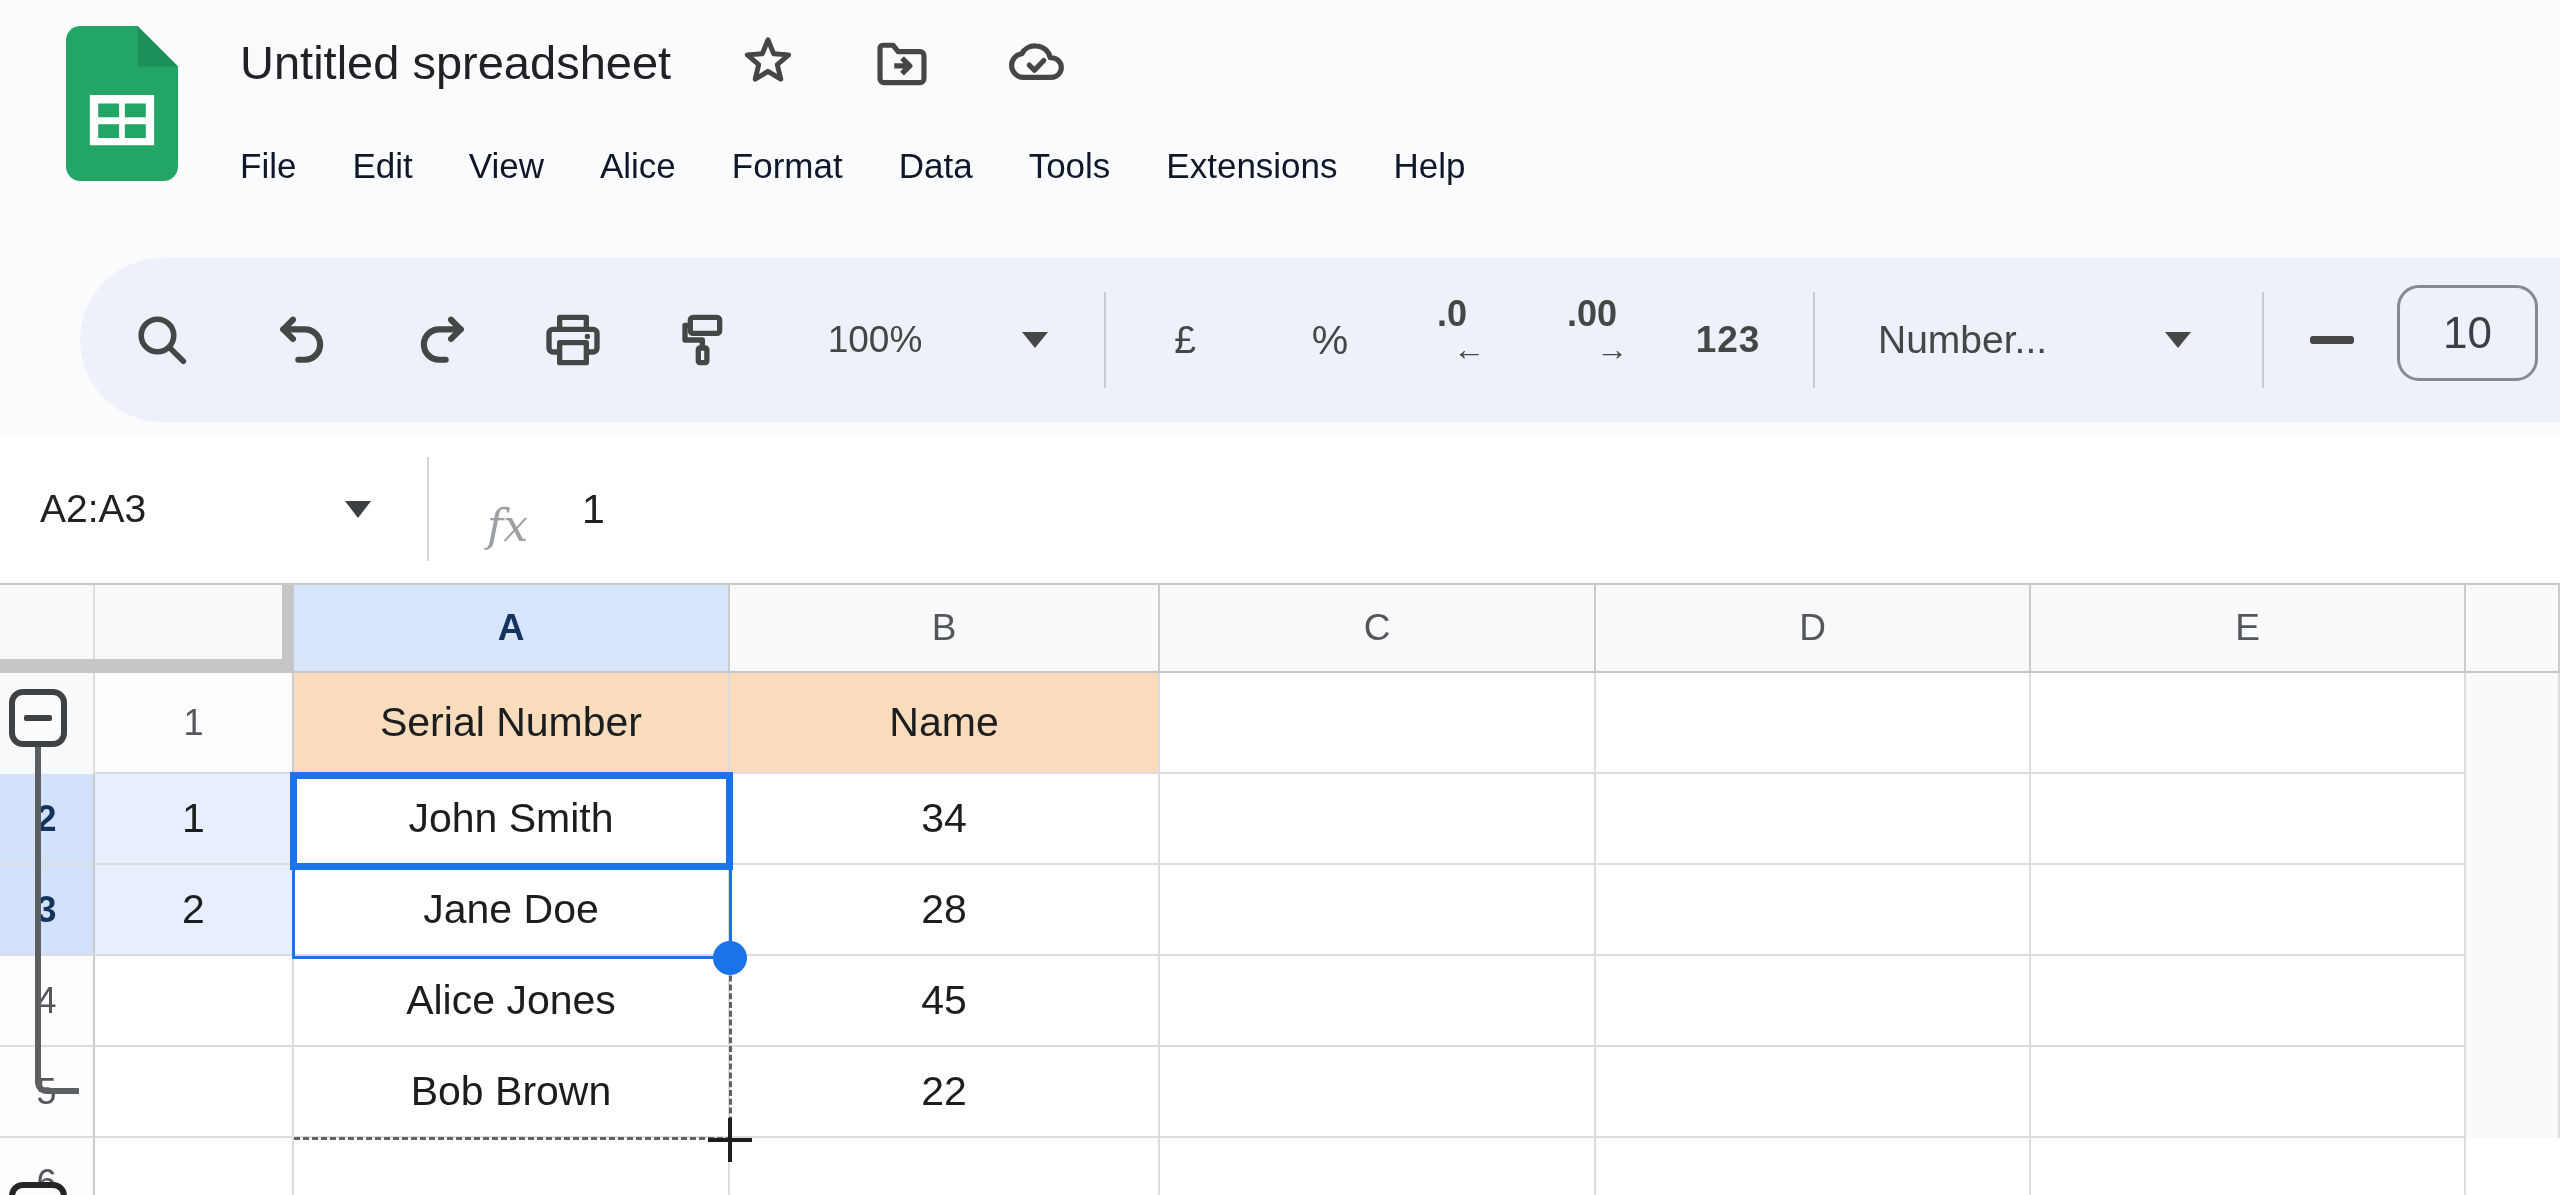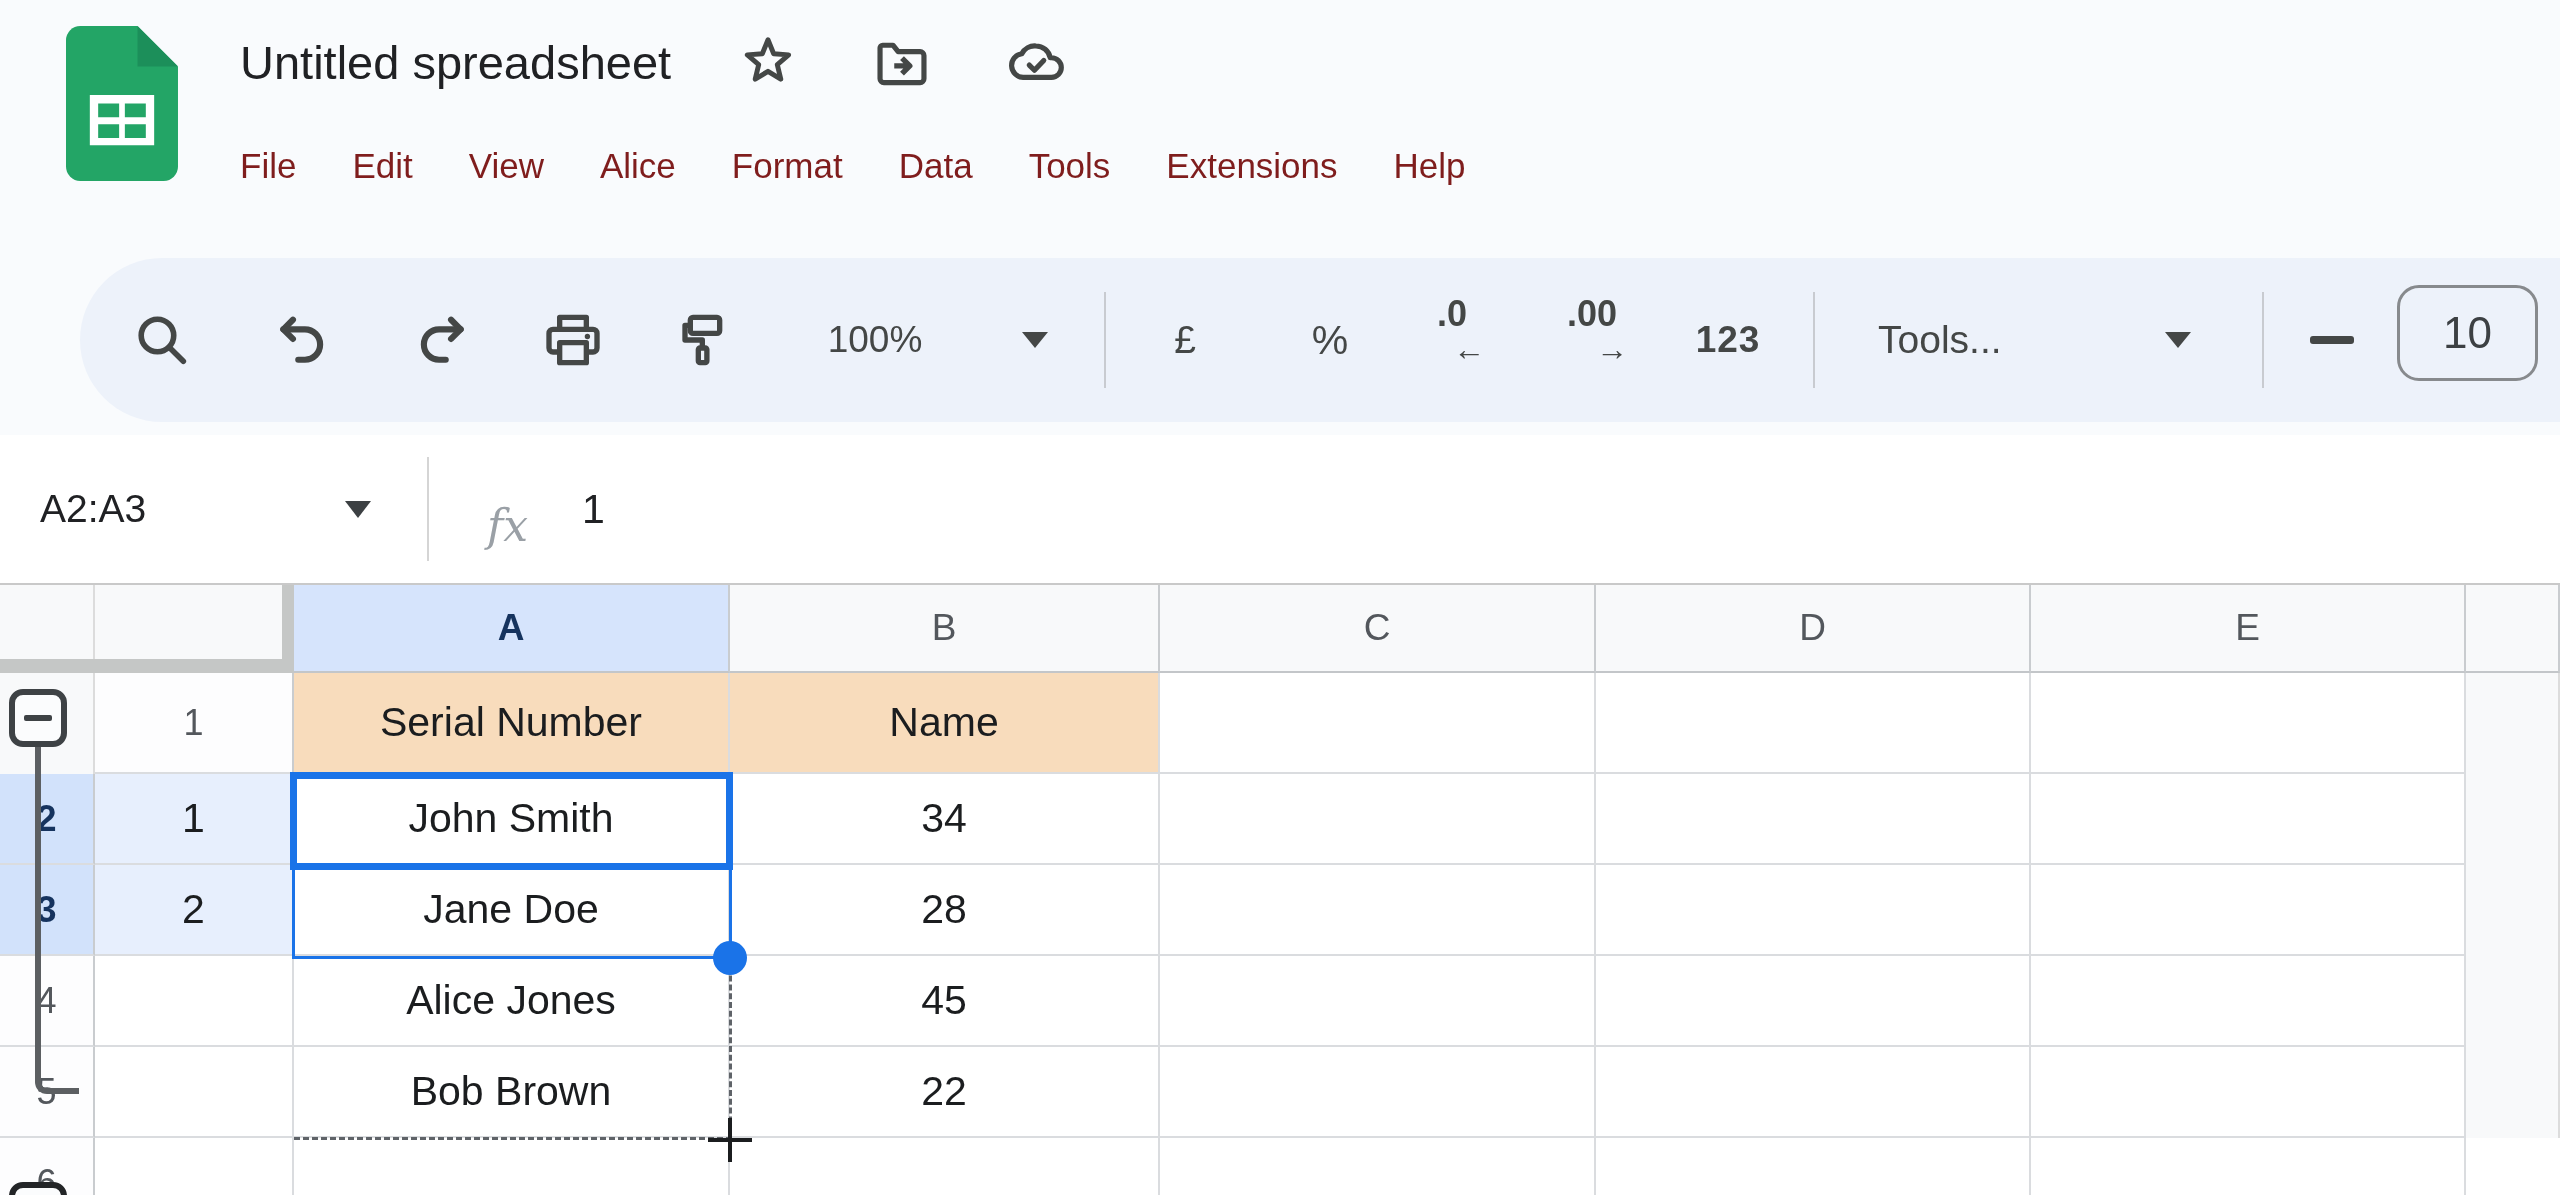--- a/index.html
+++ b/index.html
@@ -5,21 +5,21 @@
   html,body{margin:0;padding:0;width:2560px;height:1195px;overflow:hidden;
     font-family:"Liberation Sans",sans-serif;background:#fff;}
   
   .topbar{position:absolute;left:0;top:0;width:2560px;height:240px;background:#f9fbfd;padding-left:40px;}
   .logo{position:absolute;left:66px;top:26px;width:112px;height:154px;}
   .title-row{position:absolute;left:240px;top:14px;height:96px;display:flex;align-items:center;}
   .doc-title{font-size:47px;color:#202124;letter-spacing:0;}
   .hicon{width:74px;height:74px;margin-left:60px;display:flex;align-items:center;justify-content:center;}
   .hicon svg{width:62px;height:62px;}
   .menus{position:absolute;left:212px;top:130px;display:flex;}
-  .menu-item{font-size:35px;color:#7f1d1d;padding:16px 28px;border-radius:14px;}
+  .menu-item{font-size:35px;color:#0f172a;padding:16px 28px;border-radius:14px;}
   
   .toolbar-strip{position:absolute;left:0;top:240px;width:2560px;height:195px;background:#f9fbfd;}
   .toolbar{position:absolute;left:80px;top:18px;width:2560px;height:164px;background:#edf2fa;
     border-radius:82px 0 0 82px;}
   .tbi{position:absolute;top:50px;width:64px;height:64px;display:flex;align-items:center;justify-content:center;}
   .tbi svg{width:64px;height:64px;}
   .tb-text{position:absolute;top:0;height:164px;display:flex;align-items:center;justify-content:center;
     color:#444746;font-size:37px;}
   .caret{position:absolute;width:0;height:0;border-left:13px solid transparent;
     border-right:13px solid transparent;border-top:16px solid #444746;top:74px;}
@@ -168,21 +168,21 @@
     <span class="dec-btn" style="left:1317px">
       <span class="dec-text">.0</span>
       <span class="dec-arrow" style="padding-left:34px">←</span>
     </span>
     <span class="dec-btn" style="left:1457px">
       <span class="dec-text">.00</span>
       <span class="dec-arrow" style="padding-left:40px">→</span>
     </span>
     <span class="tb-text" style="left:1578px;width:140px;font-weight:600;letter-spacing:1px">123</span>
     <span class="tb-div" style="left:1733px"></span>
-    <span class="tb-text" style="left:1798px;width:240px;justify-content:flex-start;font-size:39px">Tools...</span>
+    <span class="tb-text" style="left:1798px;width:240px;justify-content:flex-start;font-size:39px">Number...</span>
     <span class="caret" style="left:2085px"></span>
     <span class="tb-div" style="left:2182px"></span>
     <span class="minus-glyph"></span>
     <span class="size-box">10</span>
   </div>
 </div>
 
 <div class="formula-bar">
   <span class="nb-text">A2:A3</span>
   <span class="nb-caret"></span>

